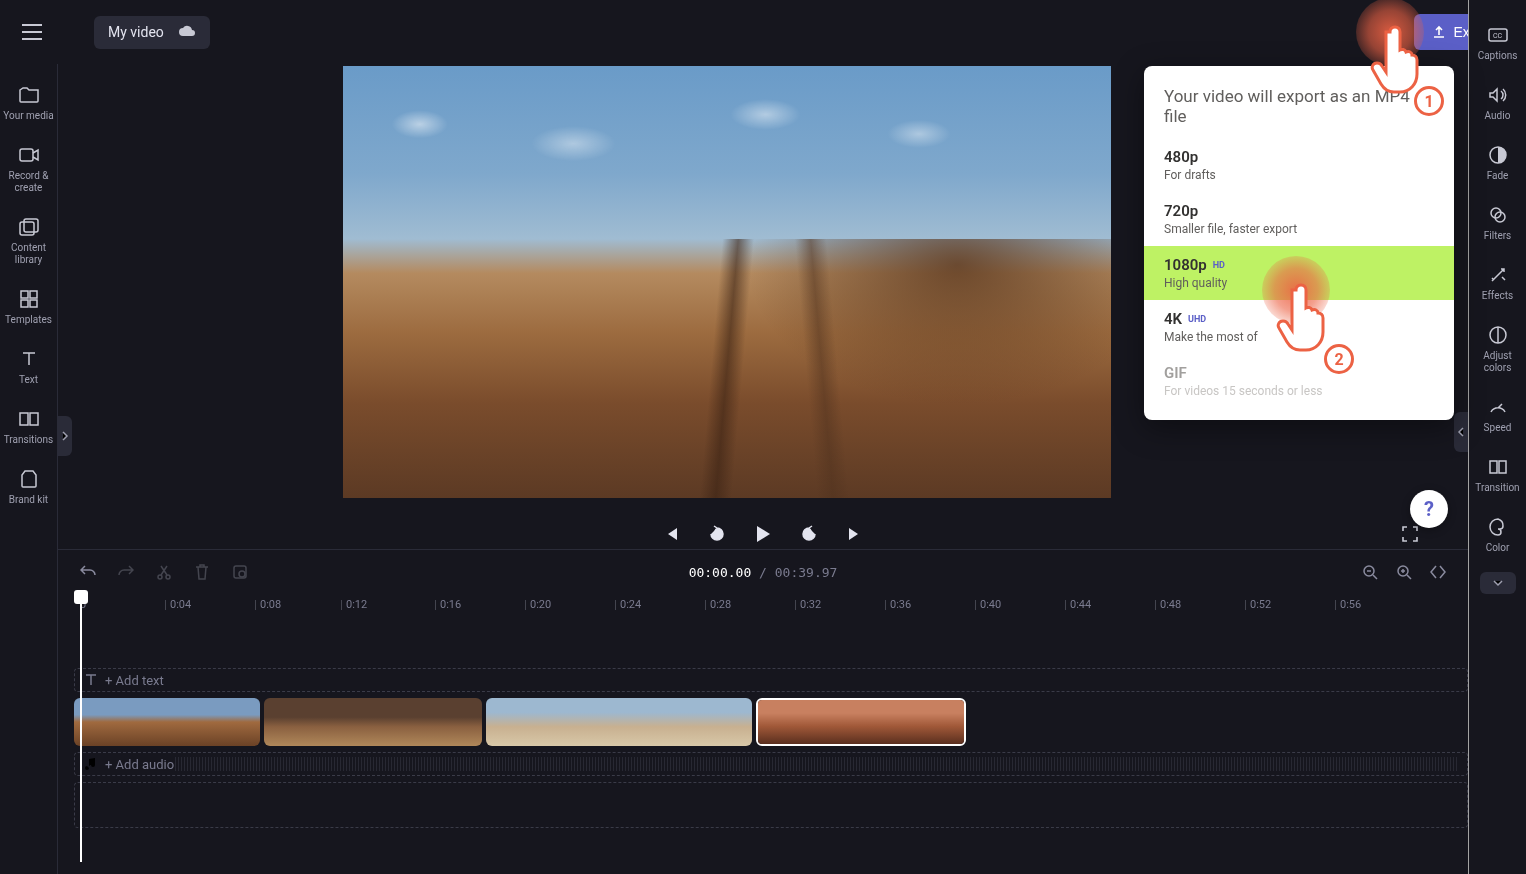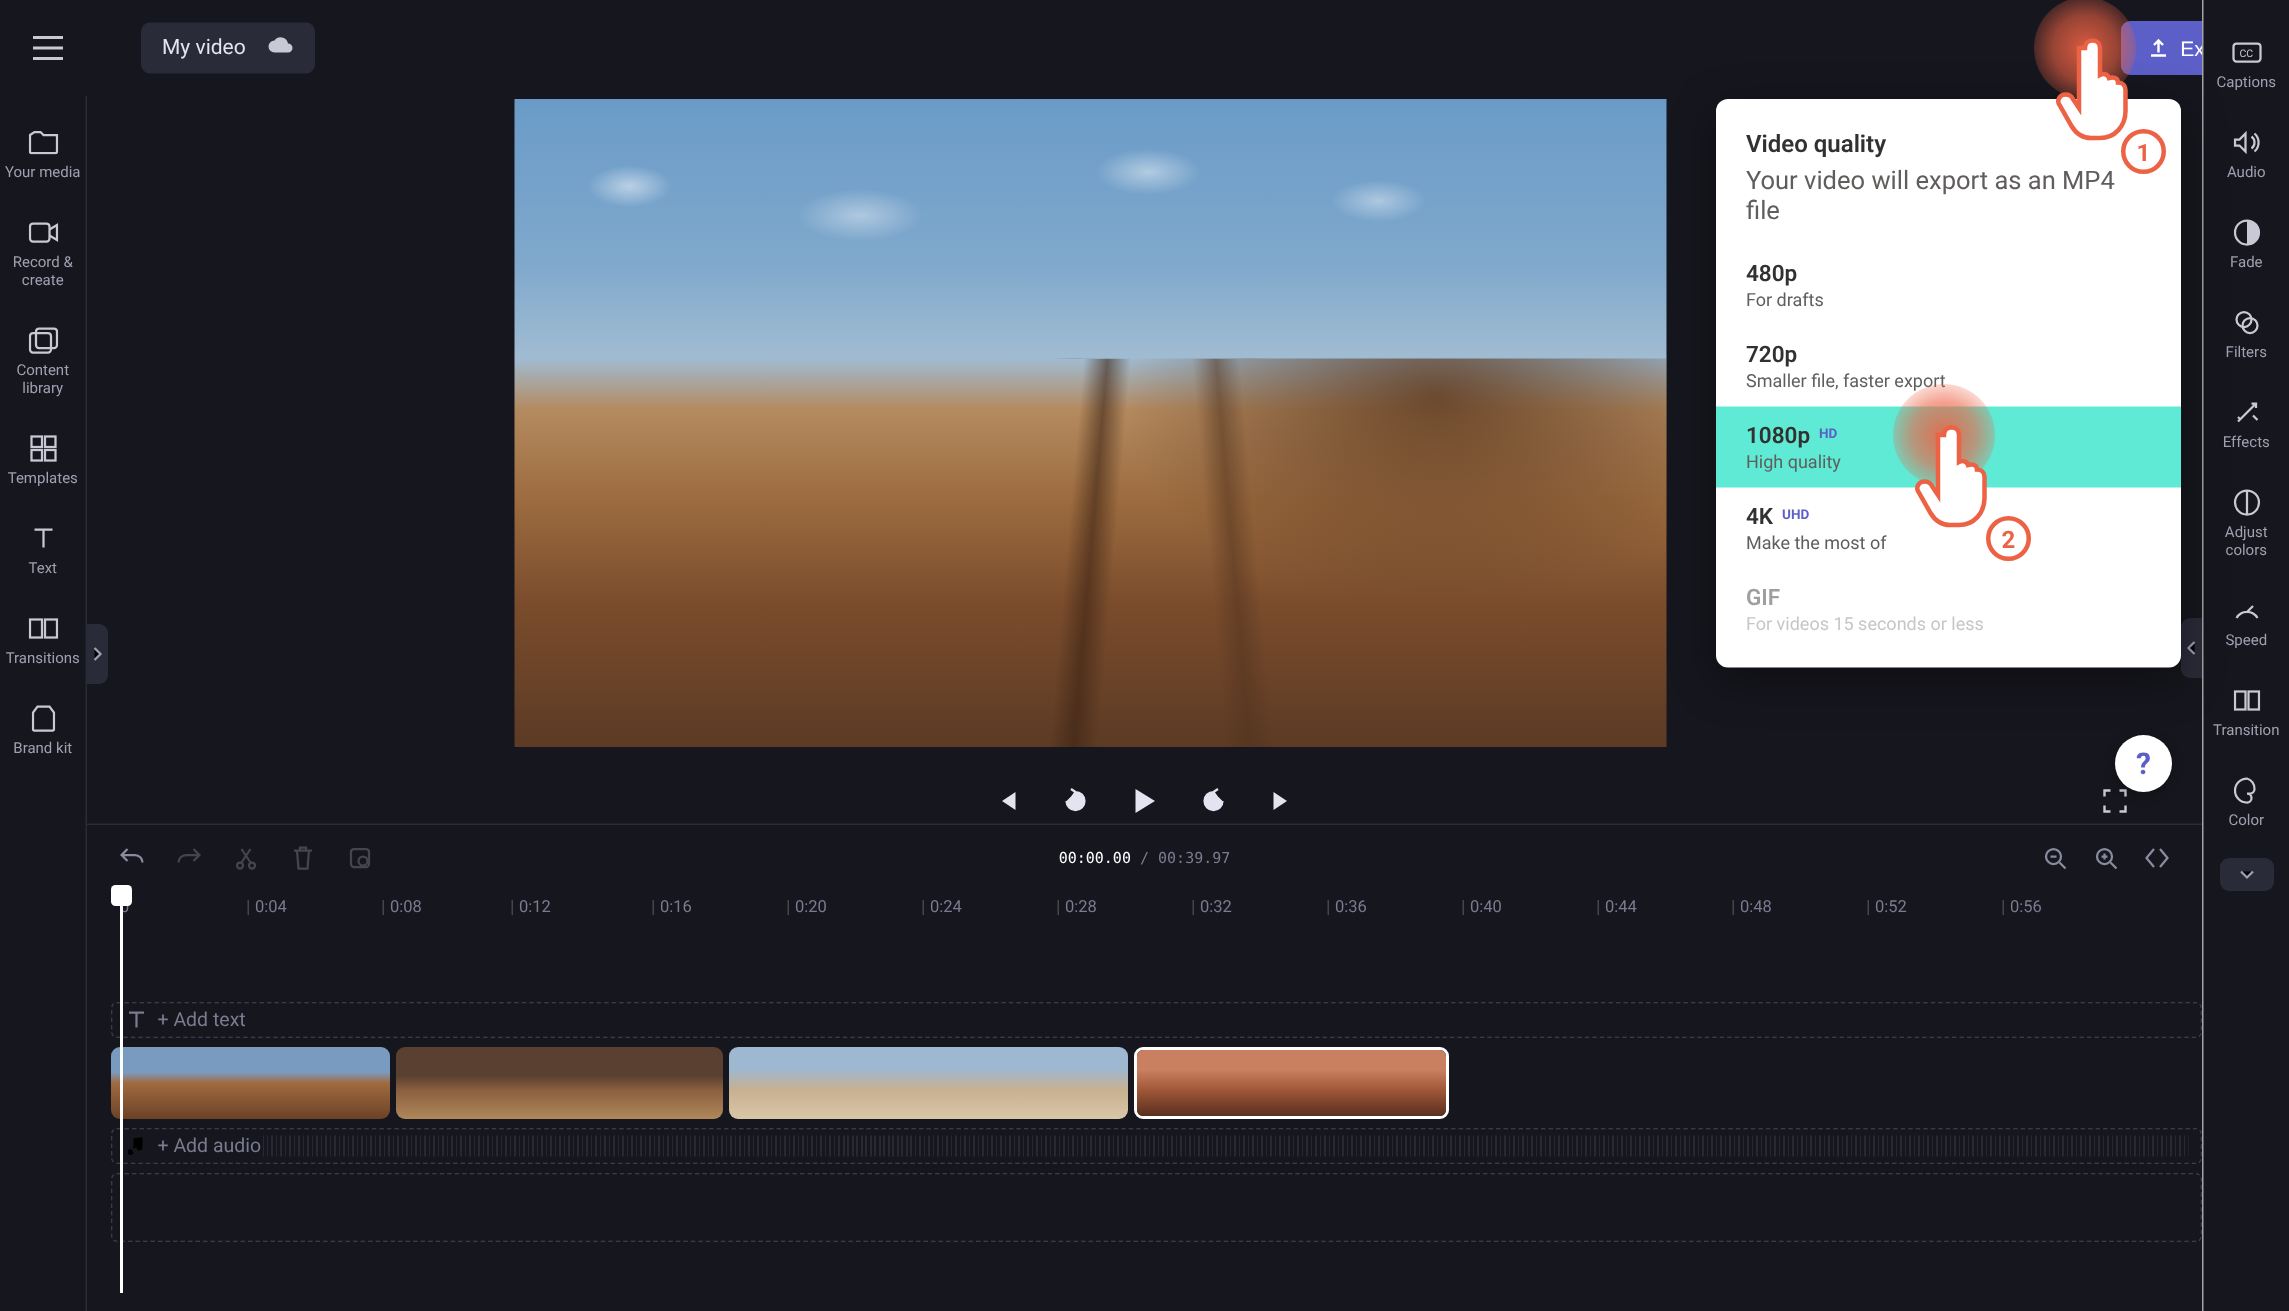--- a/index.html
+++ b/index.html
@@ -234,21 +234,21 @@
 .quality-opt .q-badge {
   font-size: 9px;
   font-weight: 700;
   color: #5b5fc7;
 }
 .quality-opt .q-desc {
   font-size: 12px;
   color: #605e5c;
   margin-top: 2px;
 }
-.quality-opt.highlight { background: #5eead4; }
+.quality-opt.highlight { background: #bef264; }
 .quality-opt.disabled .q-label { color: #a19f9d; }
 .quality-opt.disabled .q-desc { color: #c8c6c4; }
 
 
 .pointer {
   position: absolute;
   z-index: 100;
   pointer-events: none;
 }
 .pointer .halo {
@@ -310,21 +310,21 @@
   width: 20px; height: 20px;
   cursor: pointer;
   display: flex; align-items: center; justify-content: center;
 }
 .timeline-toolbar svg { stroke: #8a8b9f; fill: none; }
 .timeline-toolbar .disabled svg { stroke: #44454f; }
 .timecode {
   position: absolute;
   left: 50%;
   transform: translateX(-50%);
-  font-size: 10px;
+  font-size: 13px;
   font-family: ui-monospace, Menlo, monospace;
 }
 .timecode .current { color: #fff; }
 .timecode .total { color: #7a7b8f; }
 .zoom-controls {
   margin-left: auto;
   display: flex; gap: 14px;
 }
 
 
@@ -646,21 +646,20 @@
       </div>
     <div class="fullscreen-btn">
       <svg width="18" height="18" viewBox="0 0 18 18" stroke-width="1.6">
           <path d="M2 6V2h4M12 2h4v4M16 12v4h-4M6 16H2v-4"></path>
         </svg>
     </div>
   </div>
 </div>
 
 <div class="export-popup">
-  <h3>Video quality</h3>
   <div class="subtitle">Your video will export as an MP4 file</div>
   <div class="quality-opt">
     <div class="q-label">
         <span>480p</span>
       </div>
     <div class="q-desc">For drafts</div>
   </div>
   <div class="quality-opt">
     <div class="q-label">
         <span>720p</span>

